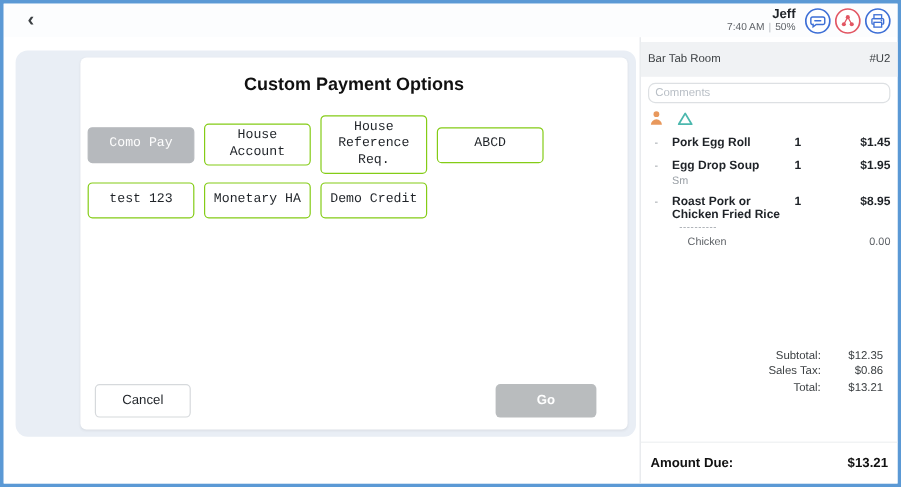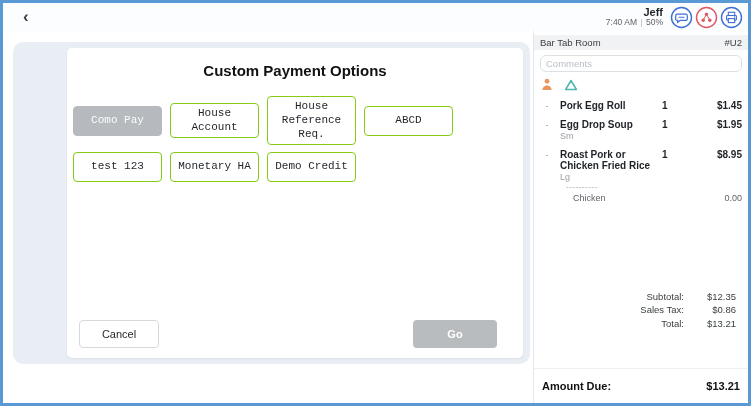--- a/index.html
+++ b/index.html
@@ -29,21 +29,21 @@
   .card-title { text-align:center; font-size:15px; font-weight:bold; color:#111; margin-bottom:17px; }
   .opt-grid { display:flex; flex-wrap:wrap; gap:7px 8px; align-items:center; }
   .popt { width:89px; min-height:30px; background:#fff; border:1px solid #84cc16; border-radius:4px; font-family:Liberation Mono, monospace; font-size:11px; color:#1f2328; padding:3px 5px; cursor:pointer; line-height:1.25; }
   .popt.selected { background:#b6b9bd; border-color:#b6b9bd; color:#fdfdfd; }
   .card-footer { margin-top:auto; display:flex; justify-content:space-between; align-items:center; padding:0 6px 0 6px; }
   .btn-cancel { width:80px; height:28px; background:#fff; border:1px solid #d6d9dc; border-radius:4px; font-family:inherit; font-size:11px; color:#1f2328; cursor:pointer; }
   .btn-go { width:84px; height:28px; background:#b9bcbe; border:none; border-radius:4px; font-family:inherit; font-size:11px; font-weight:bold; color:#fff; cursor:pointer; margin-right:14px; }
 
   
   .right { flex:0 0 215px; border-left:1px solid #e4e7ea; display:flex; flex-direction:column; background:#fff; min-height:0; }
-  .panel-header { margin-top:4px; background:#f0f2f4; height:15px; display:flex; align-items:center; justify-content:space-between; padding:0 6px; font-size:9.5px; color:#3c4043; }
+  .panel-header { margin-top:4px; background:#f0f2f4; height:29px; display:flex; align-items:center; justify-content:space-between; padding:0 6px; font-size:9.5px; color:#3c4043; }
   .ticket-id { color:#3c4043; }
   .comments { margin:5px 6px 3px; height:17px; border:1px solid #dde0e3; border-radius:6px; font-family:inherit; font-size:9.5px; padding:0 5px; color:#3c4043; outline:none; }
   .comments::placeholder { color:#b9bfc6; }
   .seat-icons { padding:3px 6px 7px 7px; display:flex; gap:11px; align-items:center; }
   .seat-icons svg { cursor:pointer; }
 
   .items { flex:1; overflow:hidden; padding-top:2px; }
   .item { margin-bottom:8px; }
   .item-main { display:flex; align-items:baseline; padding-right:6px; }
   .item-bullet { flex:0 0 26px; text-align:center; font-size:9px; color:#9aa0a6; }
@@ -163,21 +163,20 @@
 
   </div>
 
   <div class="item">
     <div class="item-main">
       <span class="item-bullet">-</span>
       <span class="item-name">Roast Pork or Chicken Fried Rice</span>
       <span class="item-qty">1</span>
       <span class="item-price">$8.95</span>
     </div>
-    <div class="item-size">Lg</div>
     <div class="mods">
               <div class="mod-sep">----------</div>
   <div class="mod-row">
     <span class="mod-name">Chicken</span>
     <span class="mod-price">0.00</span>
   </div>
 </div>
   </div>
 </div>
 

